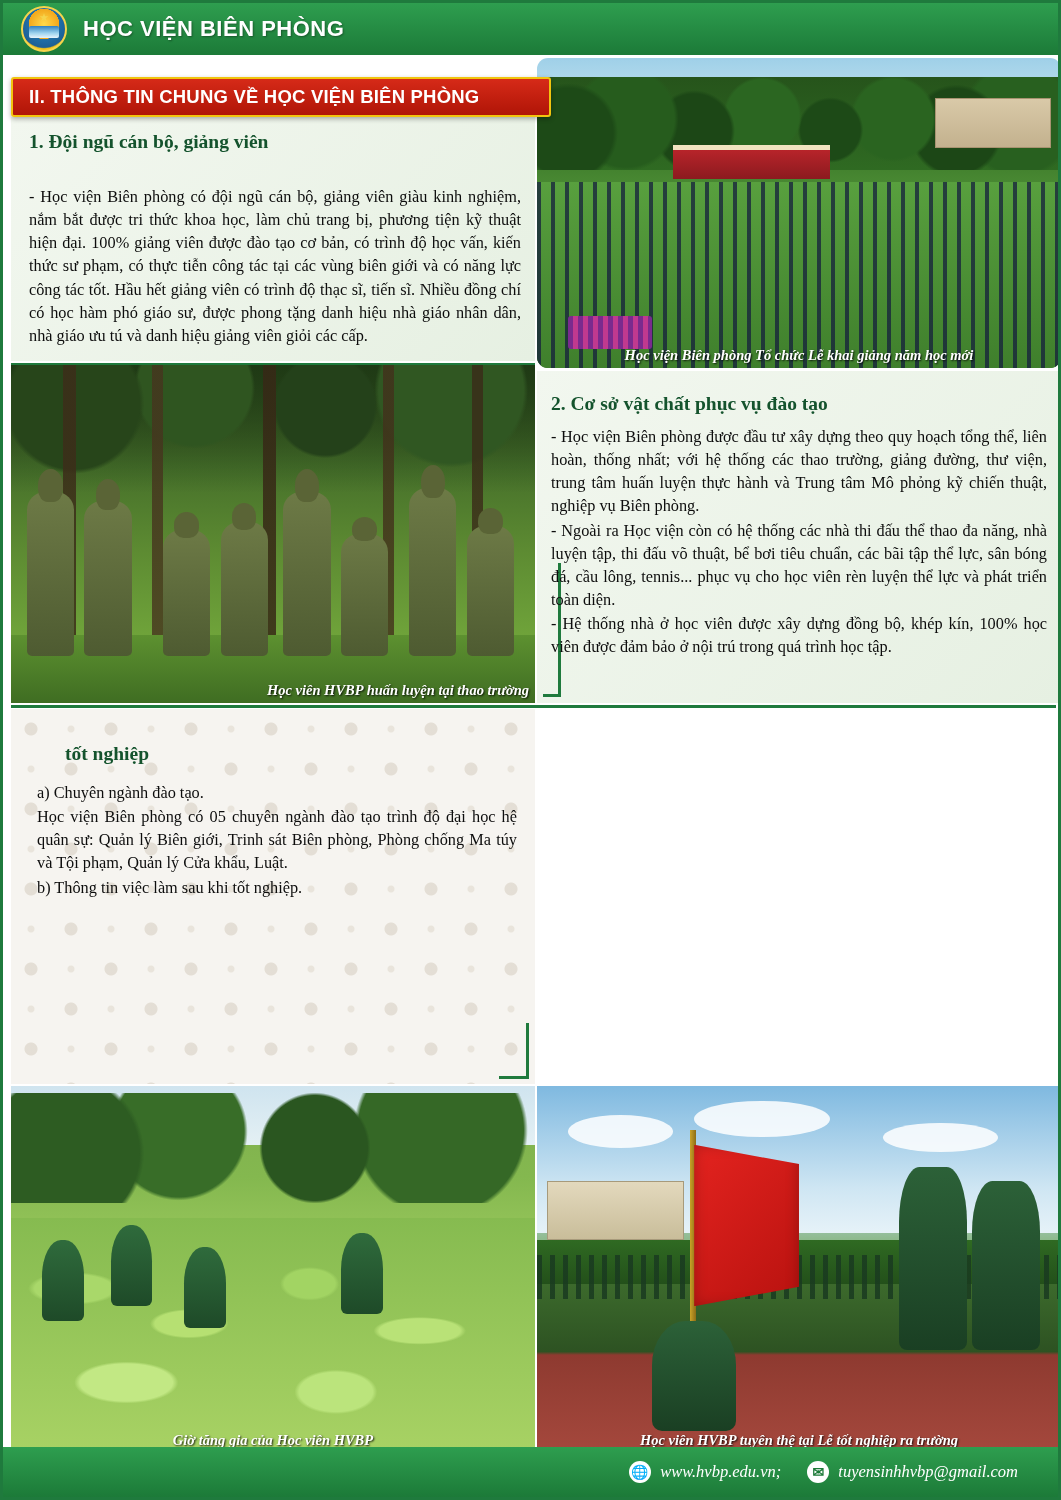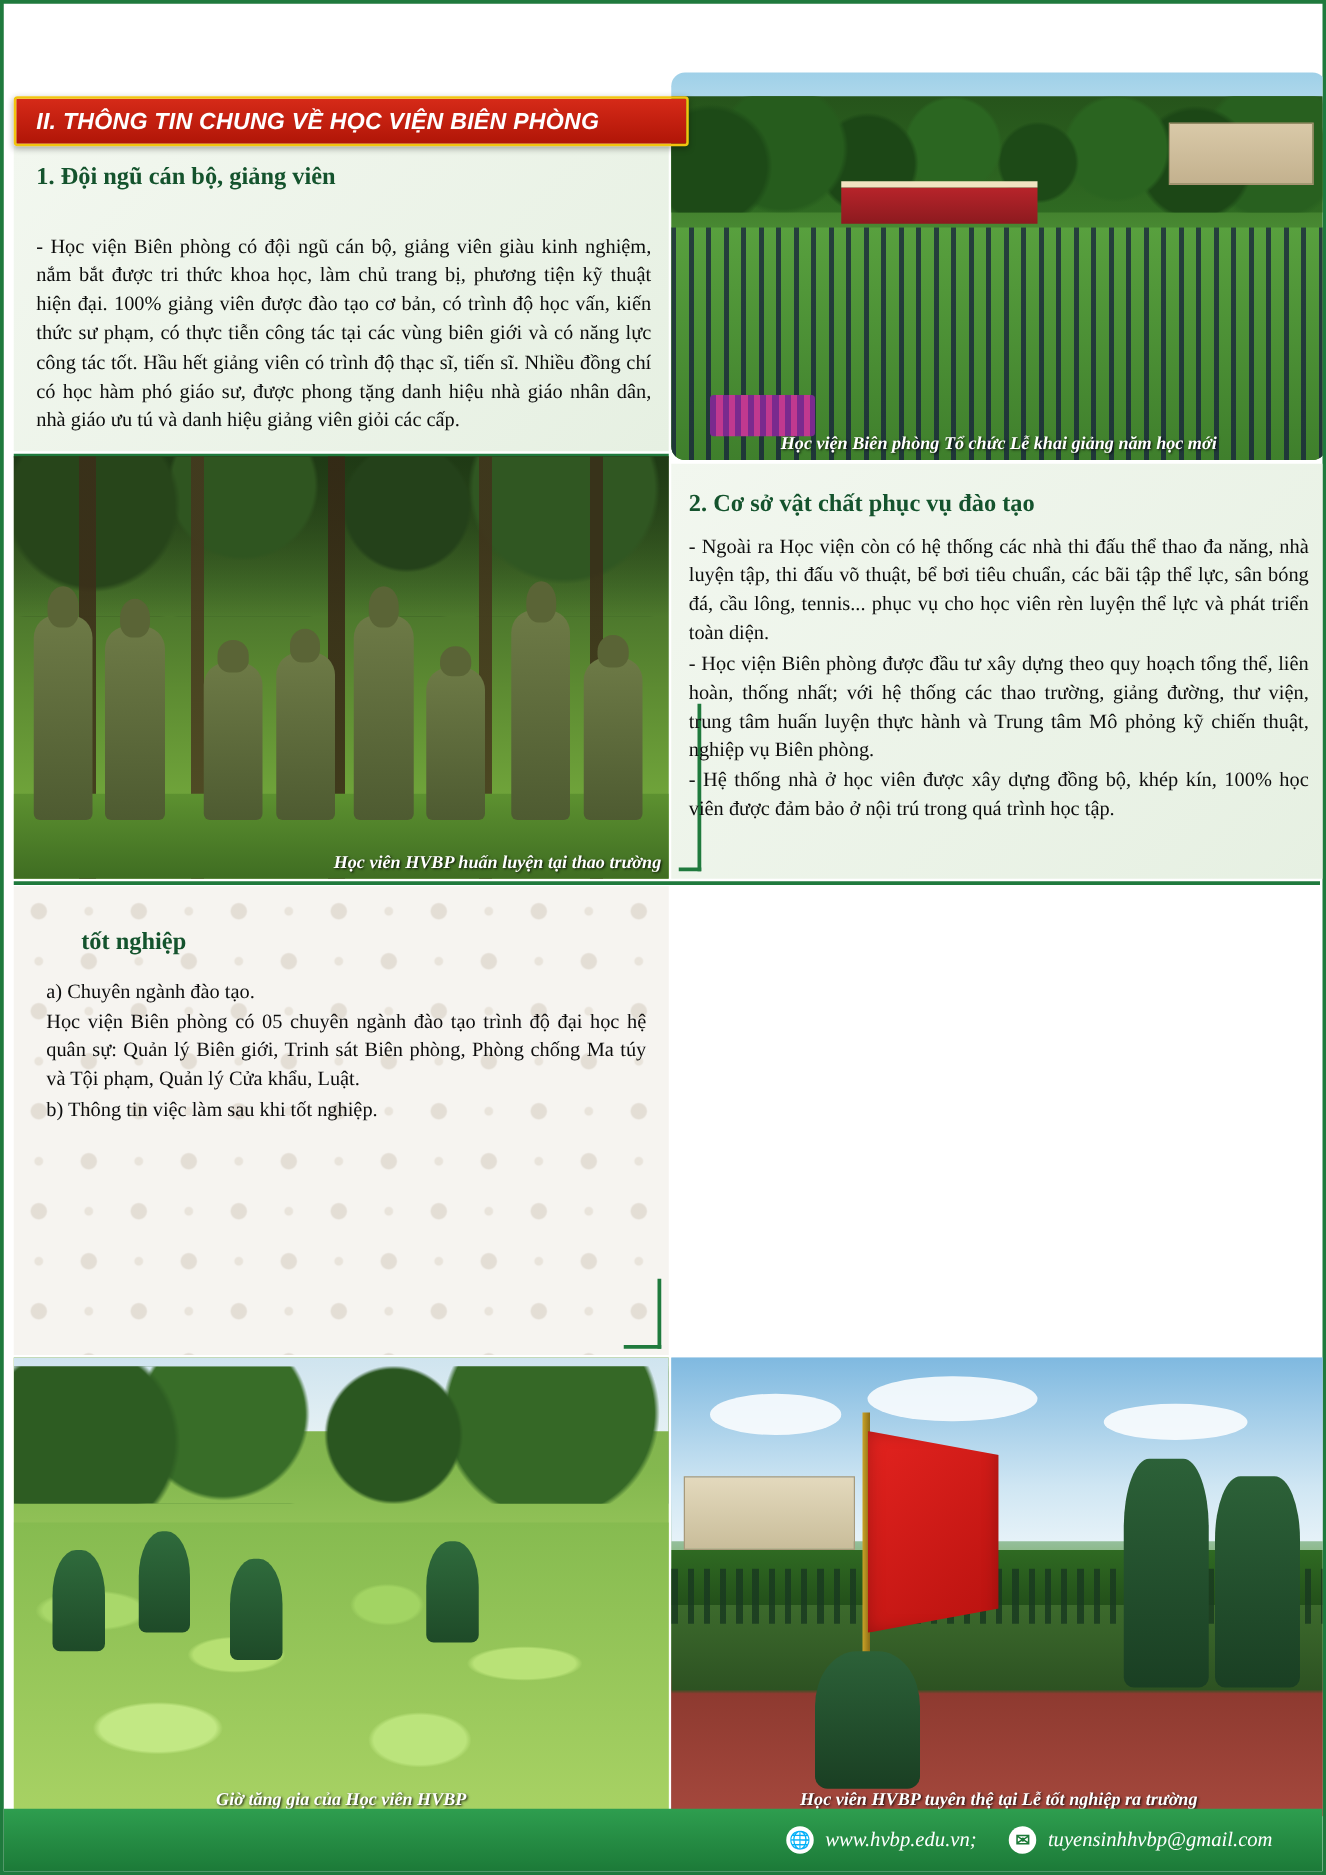--- a/index.html
+++ b/index.html
@@ -74,21 +74,20 @@
   }
   .banner {
     width: 100%; height: 100%;
     background: linear-gradient(180deg, #d62a18 0%, #b01507 100%);
     border: 2px solid #f1c40f;
     border-radius: 3px;
     display: flex;
     align-items: center;
     padding-left: 16px;
     box-shadow: 0 2px 5px rgba(0,0,0,.3);
-    font-style: italic;
   }
   .banner-text {
     font-family: "Liberation Sans", sans-serif;
     font-weight: bold;
     font-size: 18.5px;
     color: #ffffff;
     letter-spacing: .2px;
   }
 
   
@@ -367,20 +366,24 @@
       radial-gradient(circle at 60px 20px, rgba(219,211,198,.5) 0 3px, transparent 4px),
       radial-gradient(circle at 20px 60px, rgba(219,211,198,.5) 0 3px, transparent 4px);
     background-size: 80px 80px;
   }
 </style>
 </head>
 <body>
 
 <div class="page">
 
+  <div class="header">
+    <div class="logo"></div>
+    <div class="header-title">HỌC VIỆN BIÊN PHÒNG</div>
+  </div>
 
   <div class="banner-wrap">
     <div class="banner">
       <span class="banner-text">II. THÔNG TIN CHUNG VỀ HỌC VIỆN BIÊN PHÒNG</span>
     </div>
   </div>
 
   <div class="photo p1" style="top:55px; left:534px; width:524px; height:310px;border-radius:11px;">
     <div class="trees"></div>
     <div class="bldg"></div>
@@ -413,22 +416,22 @@
       <div class="s s8"></div>
     </div>
     <div class="caption" style="text-align:right; left:110px;">Học viên HVBP huấn luyện tại thao trường</div>
   </div>
 
   <div class="panel-bg" style="top:368px; left:534px; width:524px; height:332px;"></div>
   <div class="corner-br" style="top:560px; left:540px; width:18px; height:134px;"></div>
   <div class="textblock" style="top:390px; left:548px; width:496px;">
     <div class="tb-title">2. Cơ sở vật chất phục vụ đào tạo</div>
     <div class="tb-body">
+      <p>-  Học viện Biên phòng được đầu tư xây dựng theo quy hoạch tổng thể, liên hoàn, thống nhất; với hệ thống các thao trường, giảng đường, thư viện, trung tâm huấn luyện thực hành và Trung tâm Mô phỏng kỹ chiến thuật, nghiệp vụ Biên phòng.</p>
       <p>-  Ngoài ra Học viện còn có hệ thống các nhà thi đấu thể thao đa năng, nhà luyện tập, thi đấu võ thuật, bể bơi tiêu chuẩn, các bãi tập thể lực, sân bóng đá, cầu lông, tennis... phục vụ cho học viên rèn luyện thể lực và phát triển toàn diện.</p>
-      <p>-  Học viện Biên phòng được đầu tư xây dựng theo quy hoạch tổng thể, liên hoàn, thống nhất; với hệ thống các thao trường, giảng đường, thư viện, trung tâm huấn luyện thực hành và Trung tâm Mô phỏng kỹ chiến thuật, nghiệp vụ Biên phòng.</p>
       <p>-  Hệ thống nhà ở học viên được xây dựng đồng bộ, khép kín, 100% học viên được đảm bảo ở nội trú trong quá trình học tập.</p>
     </div>
   </div>
   <div class="hrule" style="top:702px; left:8px; width:1045px; height:3px;"></div>
 
   <div class="panel-bg damask" style="top:706px; left:8px; width:524px; height:375px;"></div>
   <div class="corner-br" style="top:1020px; left:496px; width:30px; height:56px;"></div>
   <div class="textblock" style="top:740px; left:34px; width:480px;">
     <div class="tb-title" style="margin-left:28px; margin-bottom:16px;">tốt nghiệp</div>
     <div class="tb-body">

